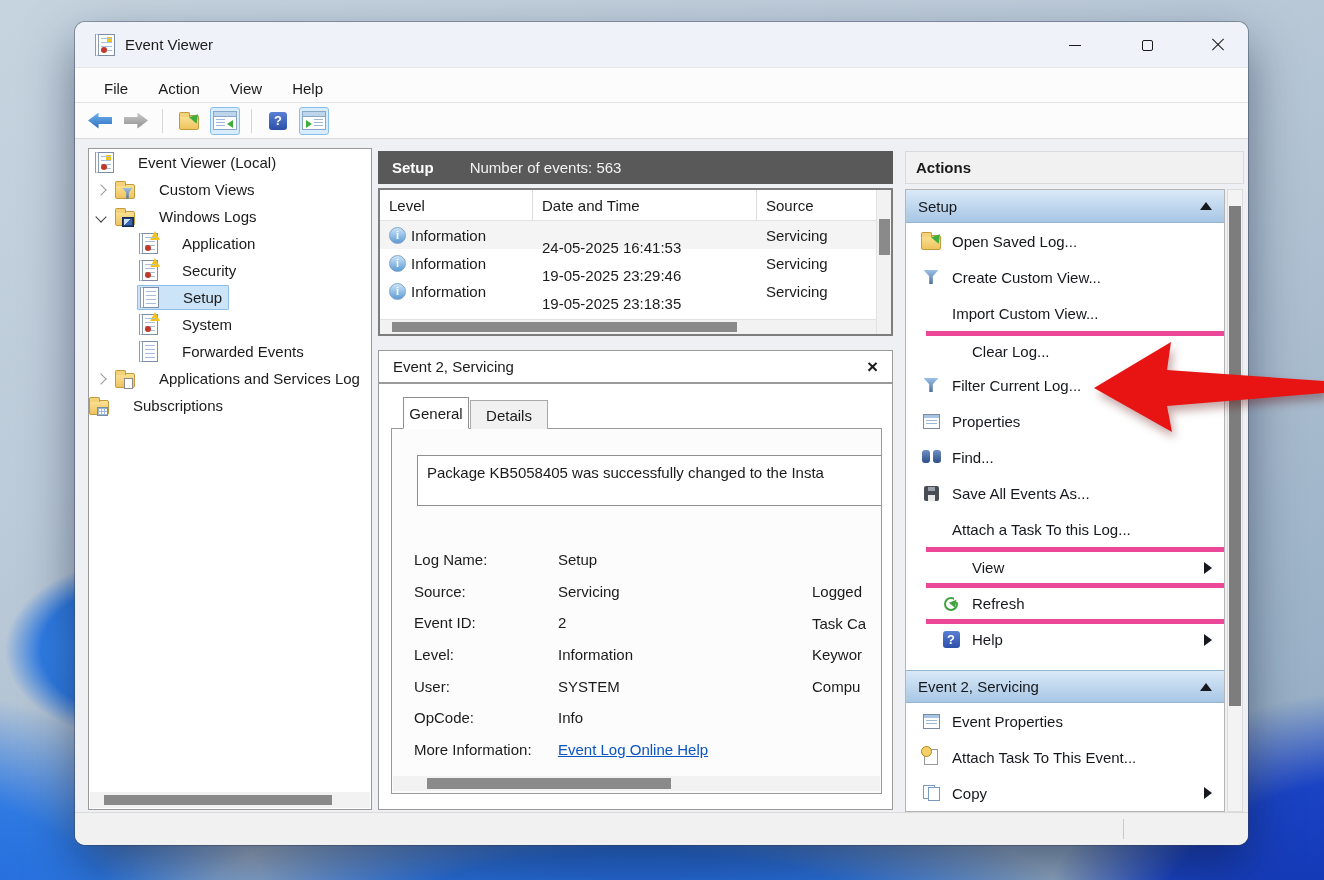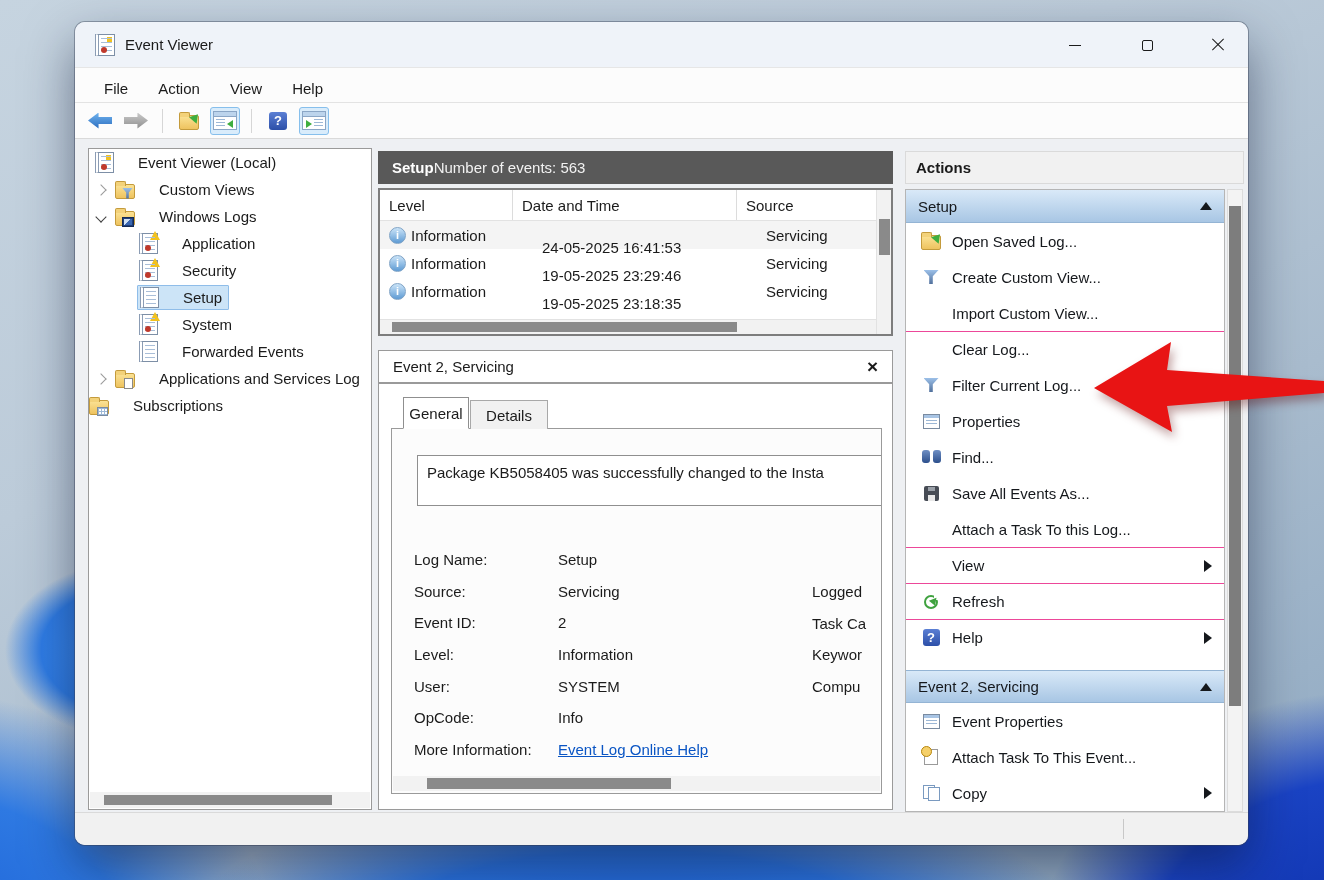--- a/index.html
+++ b/index.html
@@ -76,25 +76,25 @@
   .chev.r { transform:rotate(-45deg); }
   .chev.d { transform:rotate(45deg); border-color:#3f3f3f; }
   .tlabel { margin-left:24px; }
   .selwrap { display:flex; align-items:center; background:#cce4f7; border:1px solid #8fbde9; padding:1px 6px 1px 2px; border-radius:1px; }
   .tree-hscroll { position:absolute; left:1px; right:1px; bottom:1px; height:16px; background:#f2f2f2; }
   .tree-hscroll .thumb { position:absolute; left:14px; top:3px; width:228px; height:10px; background:#8a8a8a; }
   
   .ev-header { position:absolute; left:303px; top:12px; width:515px; height:33px; background:#595959; color:#fff;
      display:flex; align-items:center; padding-left:14px; }
   .ev-header .name { font-weight:bold; font-size:15px; }
-  .ev-header .count { font-size:15px; color:#f2f2f2; }
+  .ev-header .count { font-size:15px; margin-left:36px; color:#f2f2f2; }
   .list { left:303px; top:49px; width:515px; height:148px; border-width:2px; border-color:#7d7d7d; }
   .cols { display:flex; height:31px; border-bottom:1px solid #e2e2e2; font-size:15px; color:#1b1b1b; }
   .col { display:flex; align-items:center; padding-left:9px; border-right:1px solid #dcdcdc; }
-  .c-level{ width:133px; } .c-date{ width:224px; } .c-source{ flex:1; border-right:none; }
+  .c-level{ width:153px; } .c-date{ width:224px; } .c-source{ flex:1; border-right:none; }
   .row { display:flex; height:28px; font-size:15px; color:#1b1b1b; align-items:center; }
   .row.first { background:#f4f4f4; }
   .cell { display:flex; align-items:center; padding-left:9px; height:100%; }
   .cl{ width:153px; } .cd{ width:224px;margin-top:24px; } .cs{ flex:1; }
   .info-ico { width:17px; height:17px; border-radius:50%; background:linear-gradient(180deg,#cbe4f8,#5e9bd4);
      border:1px solid #7fa3c6; color:#fff; font-size:11px; font-weight:bold; font-style:normal;
      display:flex; align-items:center; justify-content:center; margin-right:5px; flex:0 0 auto; }
   .list-hscroll { position:absolute; left:0; right:15px; bottom:0; height:15px; background:#f2f2f2; border-top:1px solid #e2e2e2;}
   .list-hscroll .thumb { position:absolute; left:12px; top:2px; width:345px; height:10px; background:#8a8a8a; }
   .list-vscroll { position:absolute; right:0; top:0; bottom:0; width:15px; background:#f2f2f2; border-left:1px solid #e2e2e2;}
@@ -120,21 +120,21 @@
   .d-hscroll .thumb { position:absolute; left:34px; top:2px; width:244px; height:11px; background:#8a8a8a; }
   
   .actions-title { position:absolute; left:830px; top:12px; width:339px; height:33px; background:#f1f1f1; border:1px solid #dadada;
      display:flex; align-items:center; padding-left:10px; font-weight:bold; font-size:15px; color:#1b1b1b; }
   .alist { left:830px; top:50px; width:320px; height:623px; border-color:#b5b5b5; overflow:hidden; }
   .agroup-h { height:33px; background:linear-gradient(#d9e9f8,#a8c6e4); border-bottom:1px solid #94b4d4;
      display:flex; align-items:center; padding:0 12px; font-size:15px; color:#15181c; }
   .agroup-h.second { margin-top:15px; border-top:1px solid #94b4d4; }
   .tri-up { margin-left:auto; width:0; height:0; border-left:6px solid transparent; border-right:6px solid transparent; border-bottom:8px solid #15181c; }
   .aitem { position:relative; height:36px; display:flex; align-items:center; padding-left:14px; font-size:15px; color:#15181c; }
-  .aitem.sep { border-top:1px solid #ec4899; }
+  .aitem.sep { border-top:5px solid #ec4899;margin-left:20px; }
   .aico { width:22px; display:flex; justify-content:center; margin-right:10px; flex:0 0 auto; }
   .tri-right { position:absolute; right:12px; width:0; height:0; border-top:6px solid transparent; border-bottom:6px solid transparent; border-left:8px solid #15181c; }
   .ascroll { position:absolute; left:1152px; top:50px; width:16px; height:623px; background:#f3f3f3; border:1px solid #dcdcdc; }
   .ascroll .thumb { position:absolute; left:1px; top:16px; width:12px; height:500px; background:#7d7d7d; }
   
   .i-funnel { width:15px; height:14px; background:linear-gradient(#9cc0e8,#51709c); clip-path:polygon(0 0,100% 0,62% 45%,62% 100%,38% 100%,38% 45%); }
   .i-props { position:relative; width:17px; height:15px; background:#fff; border:1px solid #7a8ba0; }
   .i-props::before { content:""; position:absolute; left:0; right:0; top:0; height:3px; background:#a8c4e4; }
   .i-props::after { content:""; position:absolute; left:2px; right:2px; top:5px; bottom:2px;
       background:repeating-linear-gradient(180deg,#9db8d6 0 1px,transparent 1px 3px); }

